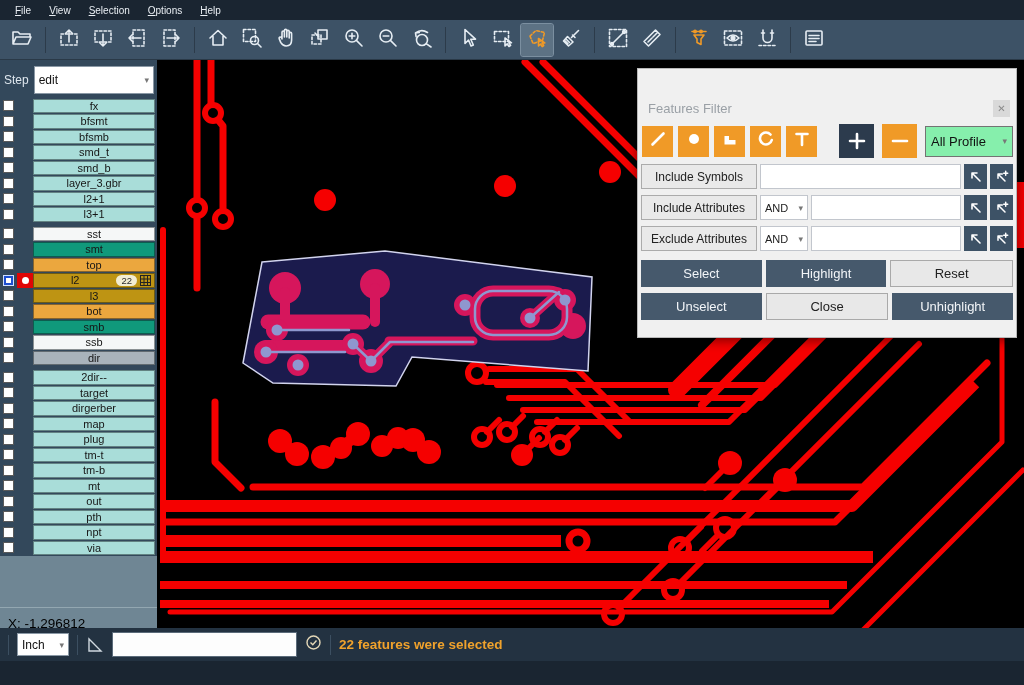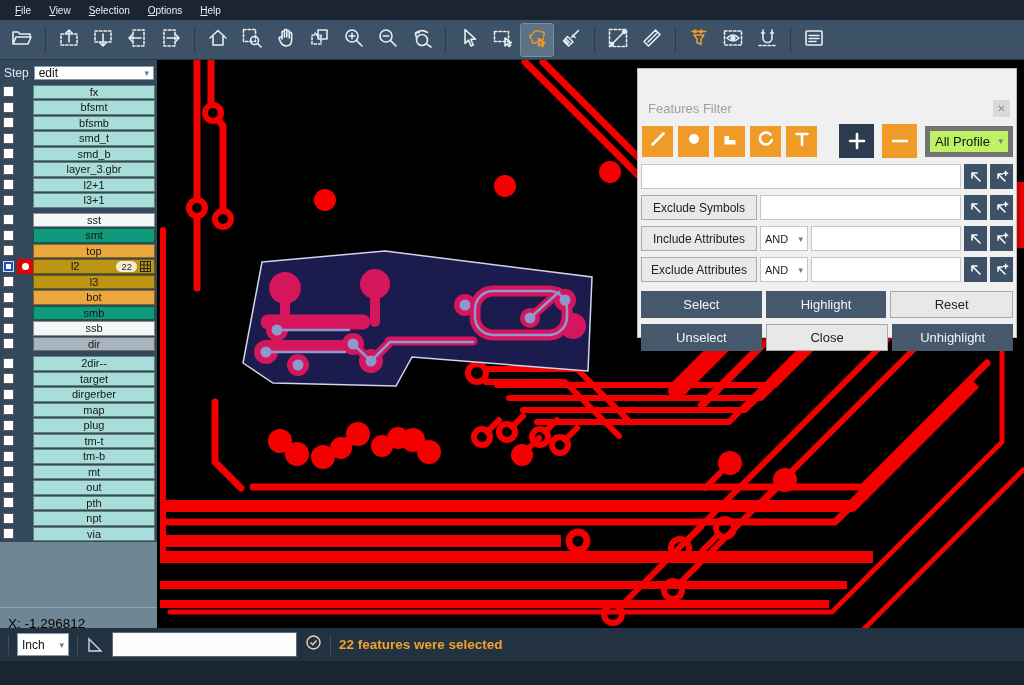--- a/index.html
+++ b/index.html
@@ -20,21 +20,21 @@
   .tb-btn.active { background:#5d7284; outline:1px solid #7b8fa0; }
   .tb-sep { width:1px; height:26px; background:#2c3b4a; margin:0 5px; }
 
   
   #workspace { position:absolute; top:60px; left:0; width:1024px; height:592px; display:flex; }
 
   
   #sidebar { width:157px; height:592px; background:#33485b; display:flex; flex-direction:column; }
   #step-row { display:flex; align-items:center; gap:5px; padding:6px 3px 4px 4px;text-align:center; }
   #step-label { color:#dfe7ee; font-size:12px; }
-  #step-select { flex:1; height:14px; background:#fff; border:1px solid #8a98a5; font-size:12px;
+  #step-select { flex:1; height:28px; background:#fff; border:1px solid #8a98a5; font-size:12px;
                  display:flex; align-items:center; justify-content:space-between; padding:0 4px; color:#111; }
   .chev { font-size:9px; color:#777; }
   #layer-list { flex:0 0 auto; }
   .layer-row { display:flex; align-items:center; height:15.5px; }
   .cb-cell { width:17px; display:flex; justify-content:center; }
   .cb { width:11px; height:11px; background:#fff; border:1px solid #5a5a5a; }
   .cb.checked { background:#1d4fd0; border:1px solid #cfe0ff; position:relative; }
   .cb.checked::after { content:""; position:absolute; left:2px; top:2px; width:5px; height:5px; background:#fff; }
   .ind-cell { width:16px; height:15px; display:flex; align-items:center; justify-content:center; }
   .ind-cell.active { background:#e00505; }
@@ -68,21 +68,21 @@
   #dialog-title { color:#9aa0a6; font-size:13px; }
   #dialog-close { width:17px; height:17px; background:#d9d9d9; color:#8a8a8a; font-size:10px;
                   display:flex; align-items:center; justify-content:center; }
   #ftr-row { display:flex; align-items:center; padding:2px 3px 0 4px; gap:5px; }
   .ftr-btn { width:31px; height:31px; background:#f09a27; display:flex; align-items:center; justify-content:center; }
   .ftr-btn svg { width:20px; height:20px; }
   .pm-btn { width:35px; height:34px; display:flex; align-items:center; justify-content:center; }
   .pm-btn svg { width:20px; height:20px; }
   #add-btn { background:#2c3b4d; margin-left:17px; }
   #remove-btn { background:#f09a27; margin-left:3px; }
-  #profile-select { margin-left:auto; width:88px; height:31px; background:#bef264; border:5px solid #737373;
+  #profile-select { margin-left:auto; width:88px; height:31px; background:#86efac; border:1px solid #737373;
                     display:flex; align-items:center; justify-content:space-between; padding:0 5px;
                     font-size:13px; color:#111; }
   .flt-row { display:flex; align-items:center; margin:6px 3px 0 3px; gap:3px; height:25px; }
   .flt-label { width:116px; height:25px; background:#e9e9e9; border:1px solid #ababab; font-size:12px;
                color:#222; display:flex; align-items:center; justify-content:center; }
   .and-select { width:48px; height:25px; background:#fff; border:1px solid #c2c6cd; font-size:11px; color:#222;
                 display:flex; align-items:center; justify-content:space-between; padding:0 4px; }
   .flt-field { flex:1; height:25px; background:#fff; border:1px solid #c2c6cd; }
   .nav-btn { width:23px; height:25px; background:#3d5266; display:flex; align-items:center; justify-content:center; }
   .nav-btn svg { width:15px; height:15px; }
@@ -714,34 +714,21 @@
             <path d="M3 10 H17" stroke="#fff" stroke-width="2.6" stroke-linecap="round"></path>
           </svg>
         </div>
         <div id="profile-select">
           <span>All Profile</span>
           <span class="chev">▾</span>
         </div>
       </div>
     <div id="flt-rows">
         <div class="flt-row">
-          <div class="flt-field"></div>
-          <div class="nav-btn">
-            <svg viewBox="0 0 15 15" fill="none" stroke="#fff" stroke-width="1.6" stroke-linecap="round">
-              <path d="M12 12 L4 4 M4 4 H9 M4 4 V9"></path>
-            </svg>
-          </div>
-          <div class="nav-btn">
-            <svg viewBox="0 0 15 15" fill="none" stroke="#fff" stroke-width="1.5" stroke-linecap="round">
-              <path d="M11 12 L4 5 M4 5 H8.3 M4 5 V9.3 M11.7 2.3 V6.3 M9.7 4.3 H13.7"></path>
-            </svg>
-          </div>
-        </div>
-        <div class="flt-row">
-          <div class="flt-label">Exclude Symbols</div>
+          <div class="flt-label">Include Symbols</div>
           <div class="flt-field"></div>
           <div class="nav-btn">
             <svg viewBox="0 0 15 15" fill="none" stroke="#fff" stroke-width="1.6" stroke-linecap="round">
               <path d="M12 12 L4 4 M4 4 H9 M4 4 V9"></path>
             </svg>
           </div>
           <div class="nav-btn">
             <svg viewBox="0 0 15 15" fill="none" stroke="#fff" stroke-width="1.5" stroke-linecap="round">
               <path d="M11 12 L4 5 M4 5 H8.3 M4 5 V9.3 M11.7 2.3 V6.3 M9.7 4.3 H13.7"></path>
             </svg>

